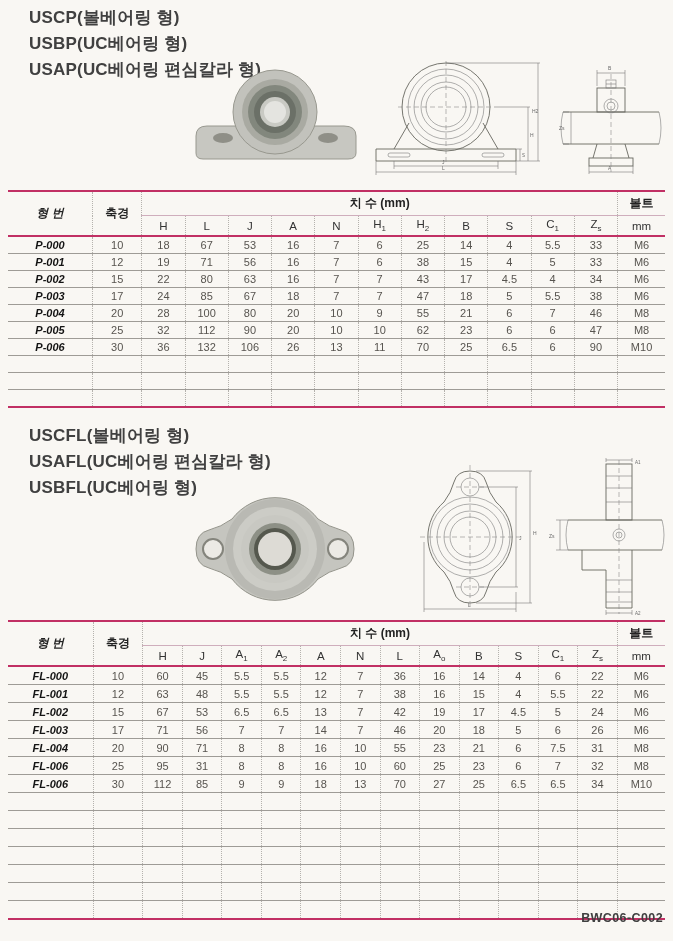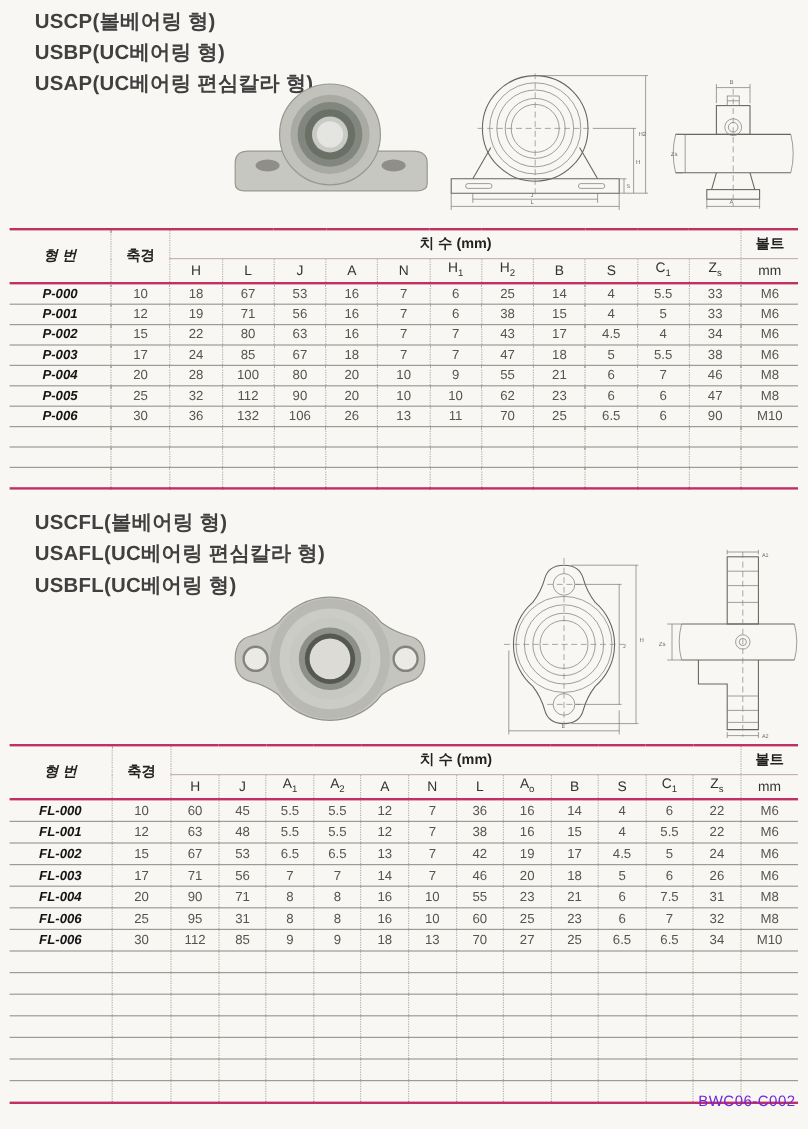--- a/index.html
+++ b/index.html
@@ -25,21 +25,21 @@
   .spec-table .dims-h,.spec-table .bolt-h{border-bottom:1px solid #cfaebc;}
   .spec-table .dim-row th{font-weight:normal;height:19px;font-size:11.5px;color:#333;}
   .spec-table .dim-row sub{font-size:8px;}
   .spec-table .bolt-unit{font-weight:normal;font-size:11px;color:#333;text-align:center;}
   .spec-table tbody tr{border-top:1px solid var(--rowline);margin-top:11px;}
   .spec-table tbody tr:first-child{border-top:none;}
   .spec-table.t1 tbody td{height:16px;}
   .spec-table.t2 tbody td{height:17px;}
   .spec-table tbody .model{font-weight:bold;color:#141414;}
 
-  .doc-code{position:absolute;right:10px;top:911px;font-size:12.5px;font-weight:normal;color:#6d28d9;letter-spacing:0.4px;}
+  .doc-code{position:absolute;right:10px;top:911px;font-size:12.5px;font-weight:bold;color:#404040;letter-spacing:0.4px;}
 
   svg text{font-family:"Liberation Sans","DejaVu Sans",sans-serif;fill:#6a6a6a;}
   .dl{stroke:#7a7a7a;stroke-width:0.6;fill:none;}
   .ol{stroke:#66665f;stroke-width:0.9;fill:none;}
   .cl{stroke:#8a8a8a;stroke-width:0.6;fill:none;stroke-dasharray:5 3;}
 </style>
 </head>
 <body>
 
 <div class="page">

